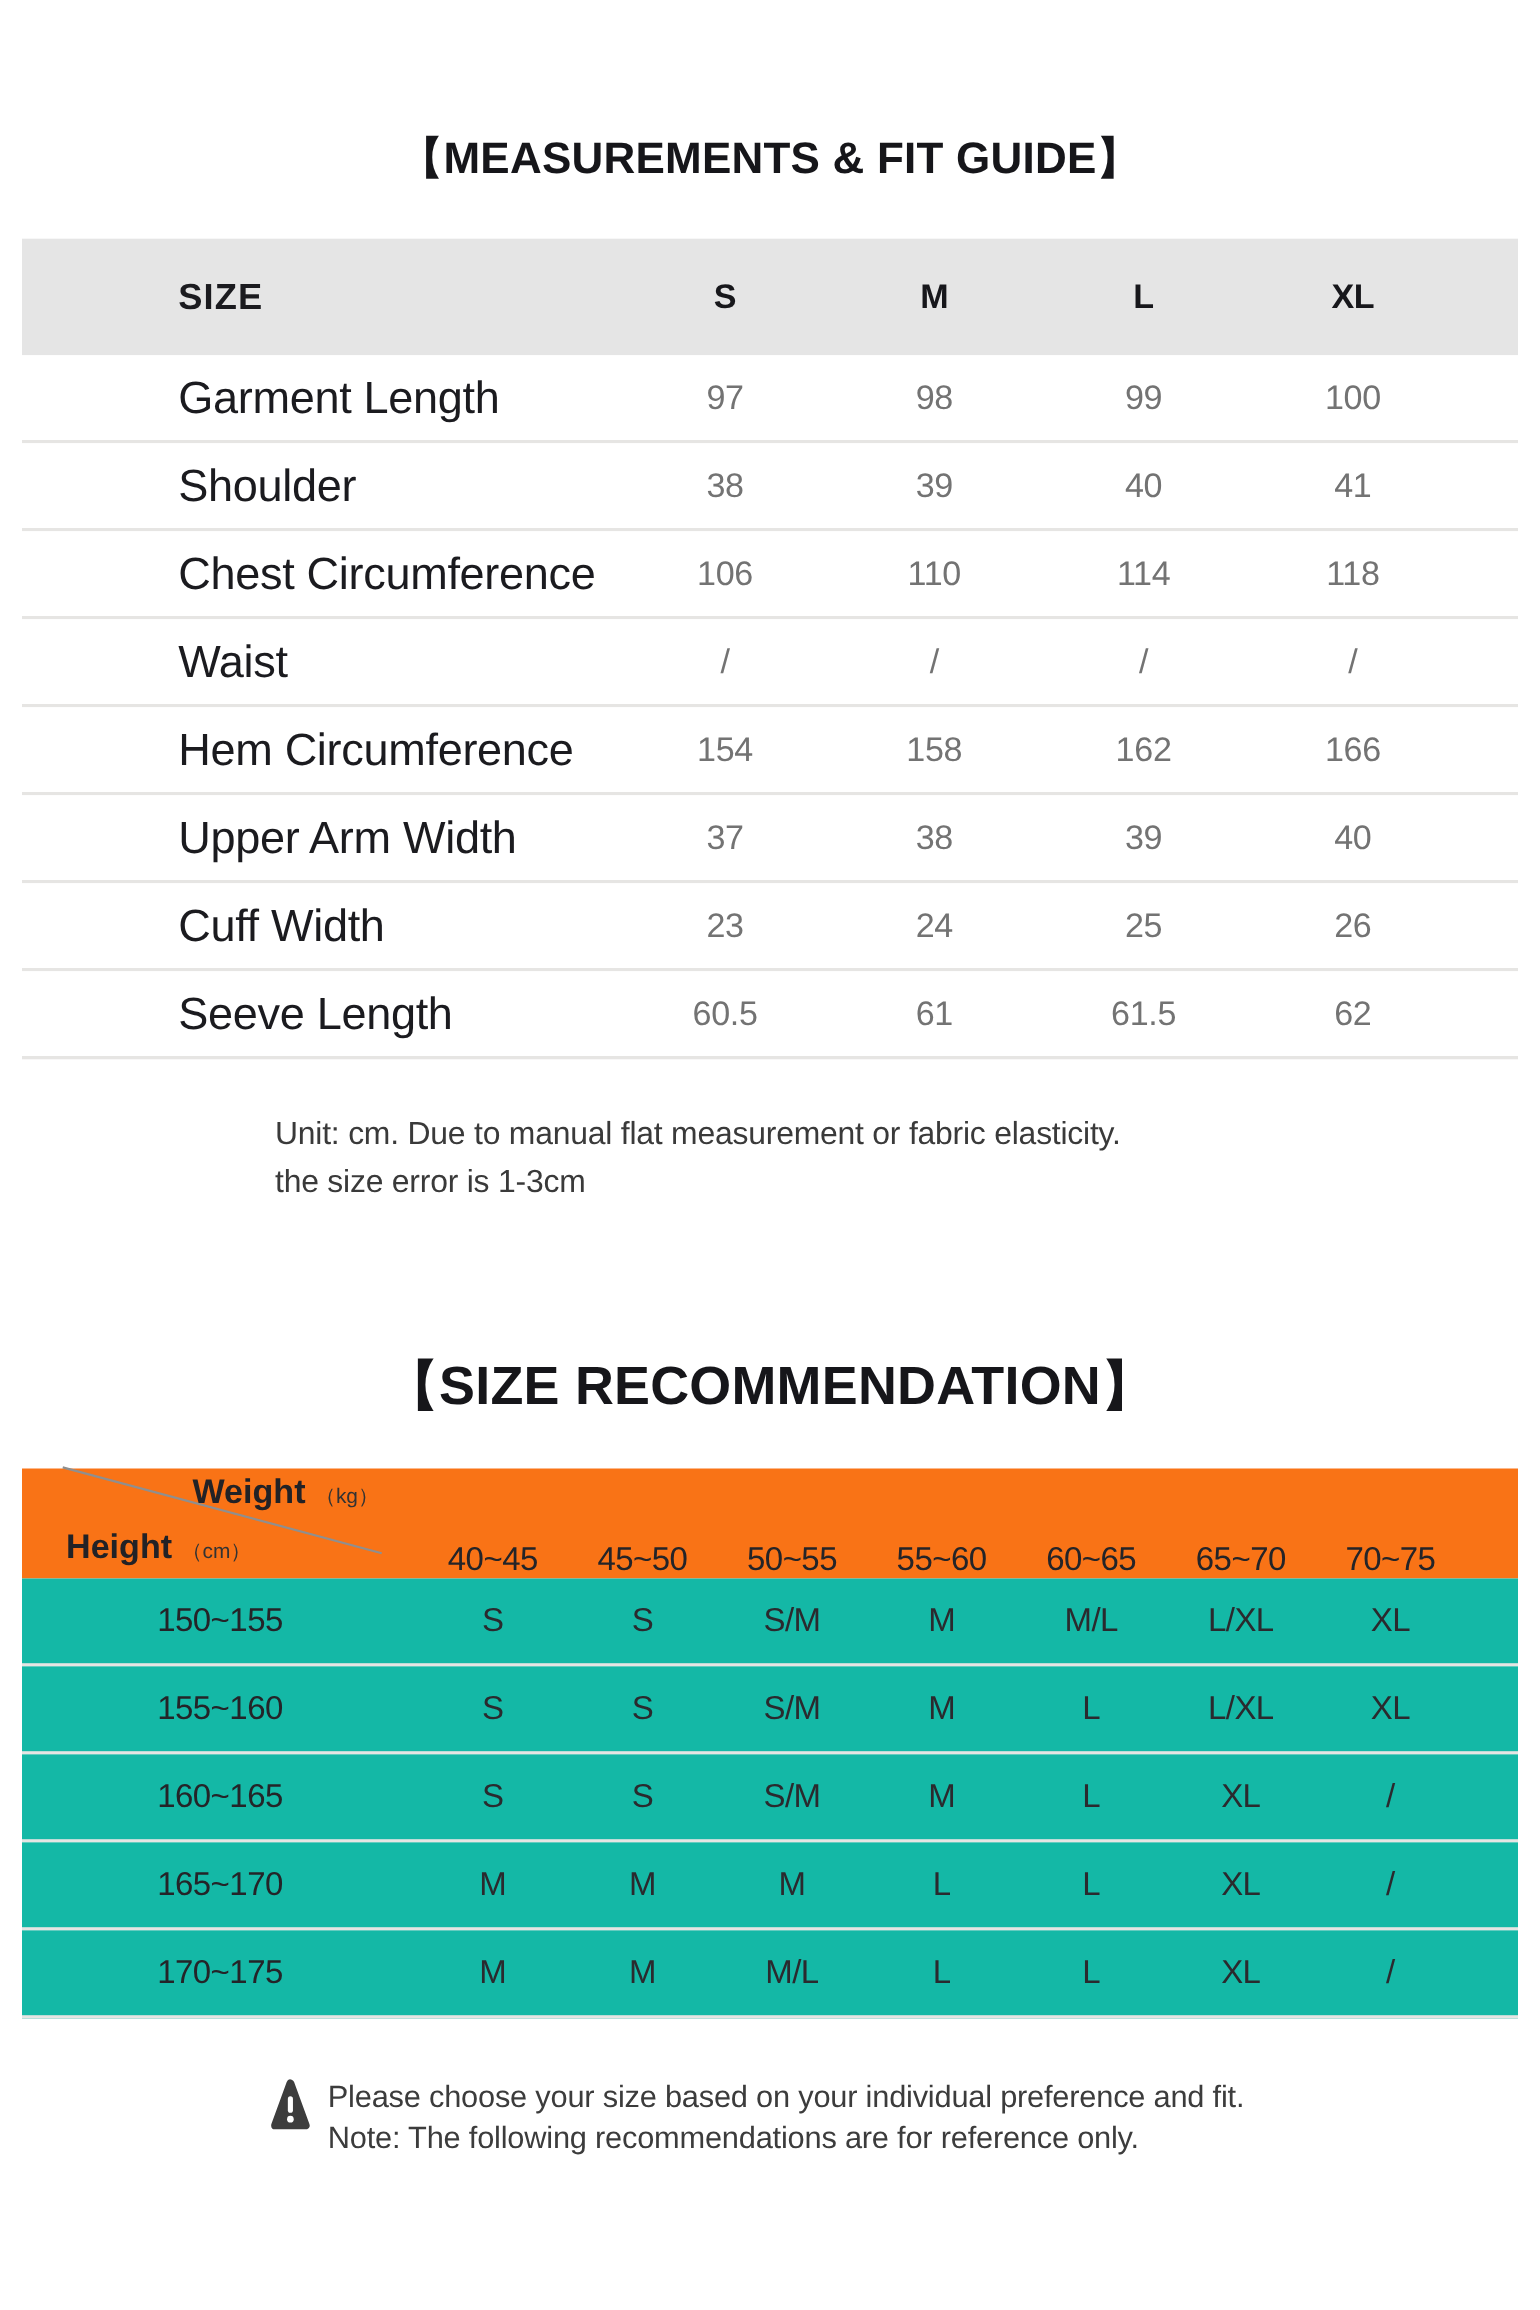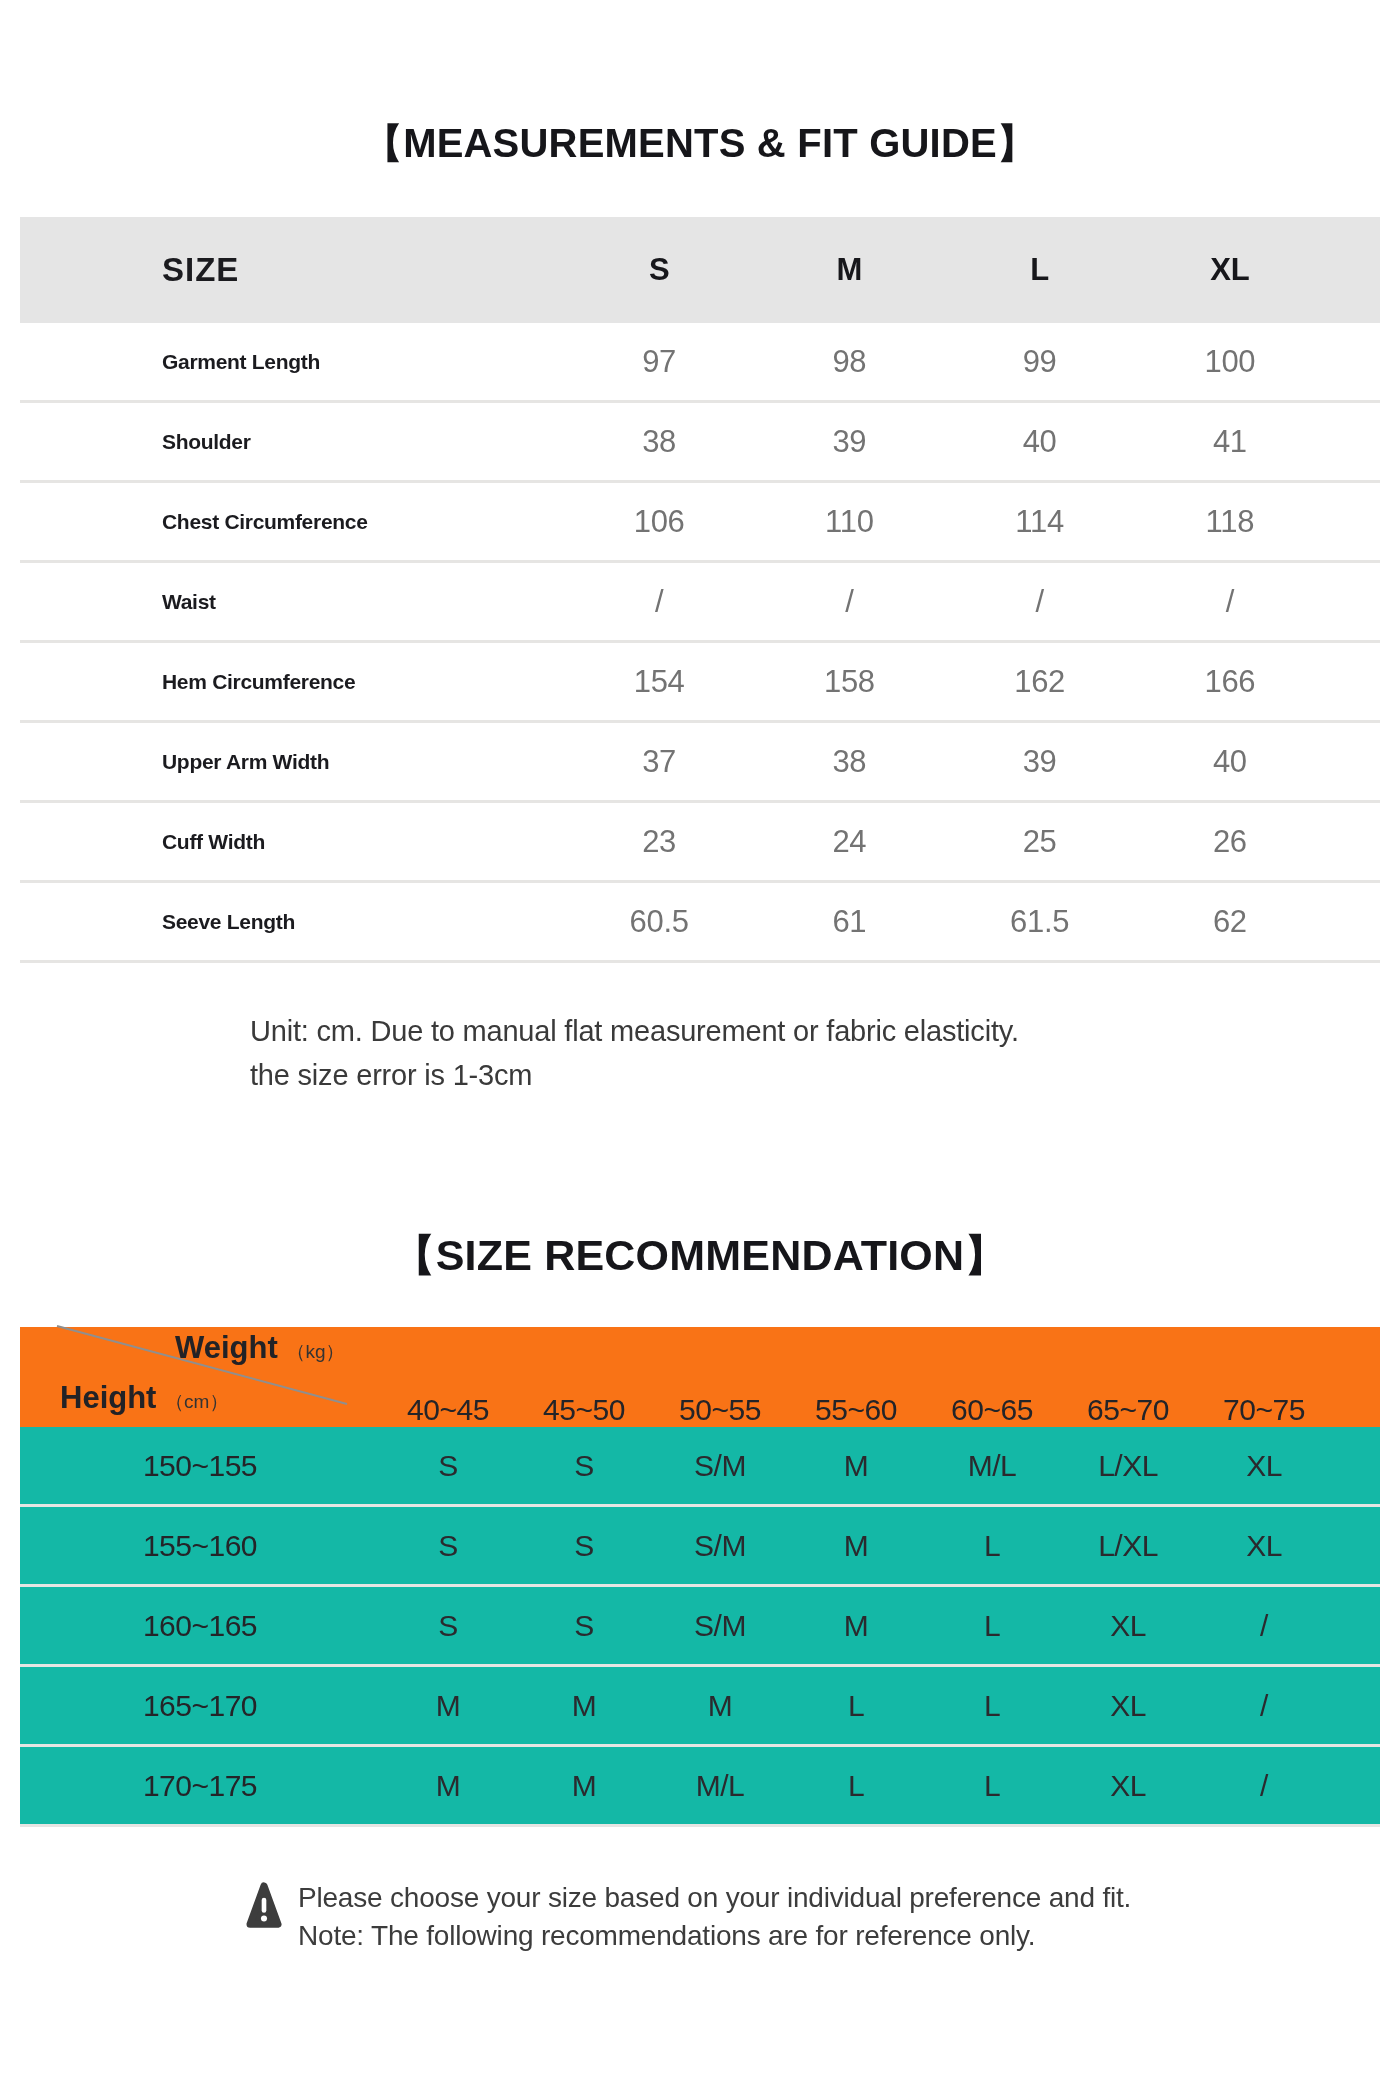--- a/index.html
+++ b/index.html
@@ -29,43 +29,43 @@
   }
   .m-row {
     display:flex; align-items:center;
     height:80px;
     border-bottom:3px solid #e6e5e3;
     background:#ffffff;
   }
   .m-label {
     width:544px;
     padding-left:142px;
-    font-size:21px;
-    font-weight:700;
+    font-size:41px;
+    font-weight:400;
     letter-spacing:-0.3px;
     color:#1b1b1f;
   }
   .m-header .m-label { font-size:33px; font-weight:700; letter-spacing:1px; }
   .m-vals { flex:1; display:flex; padding-right:55px; }
   .m-val {
     flex:1; text-align:center;
     font-size:31px; font-weight:400;
     color:#737373; letter-spacing:-0.3px;
   }
   .m-header .m-val { font-weight:700; color:#17171b; }
 
   .unit-note {
     margin:46px 0 0 250px;
     font-size:29px;
     line-height:44px;
     color:#3a3a3a;
     letter-spacing:-0.2px;
   }
 
-  .title-2 { margin-top:130px; font-size:43px; }
+  .title-2 { margin-top:130px; font-size:49px; }
 
   
   .r-table { margin:42px 20px 0 20px; }
   .r-header {
     display:flex; align-items:flex-end;
     height:100px;
     background:#f97316;
   }
   .r-corner { position:relative; width:360px; height:110px; }
   .r-corner svg.diag { position:absolute; left:0; top:0; }

